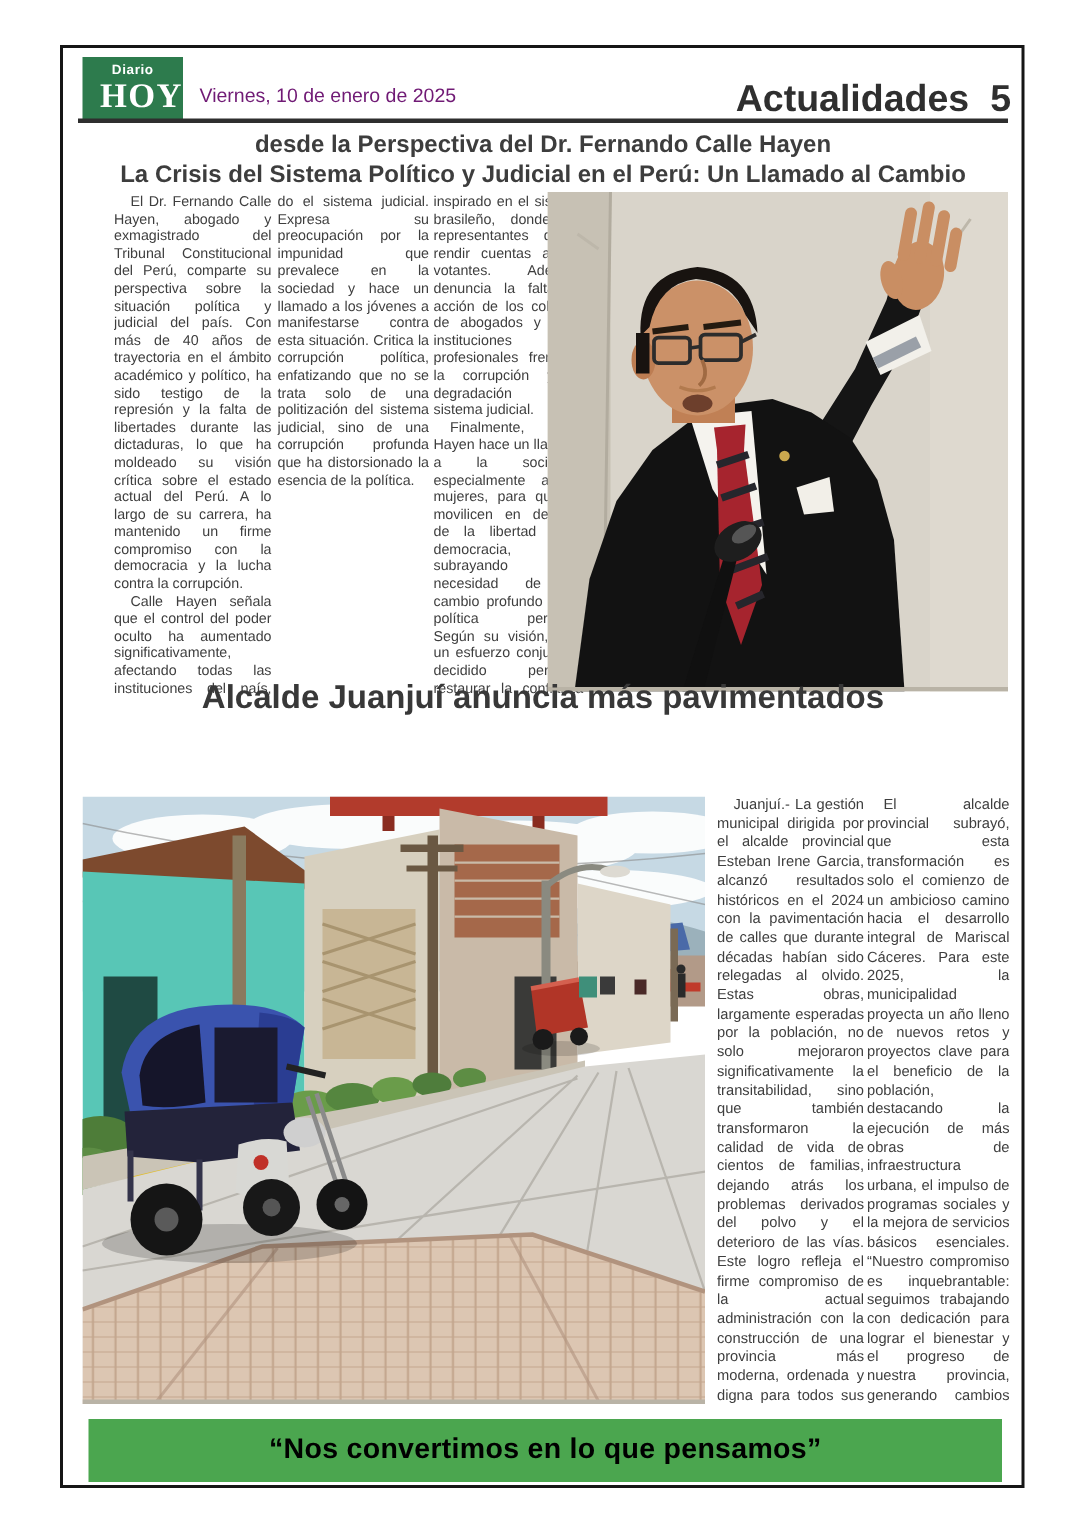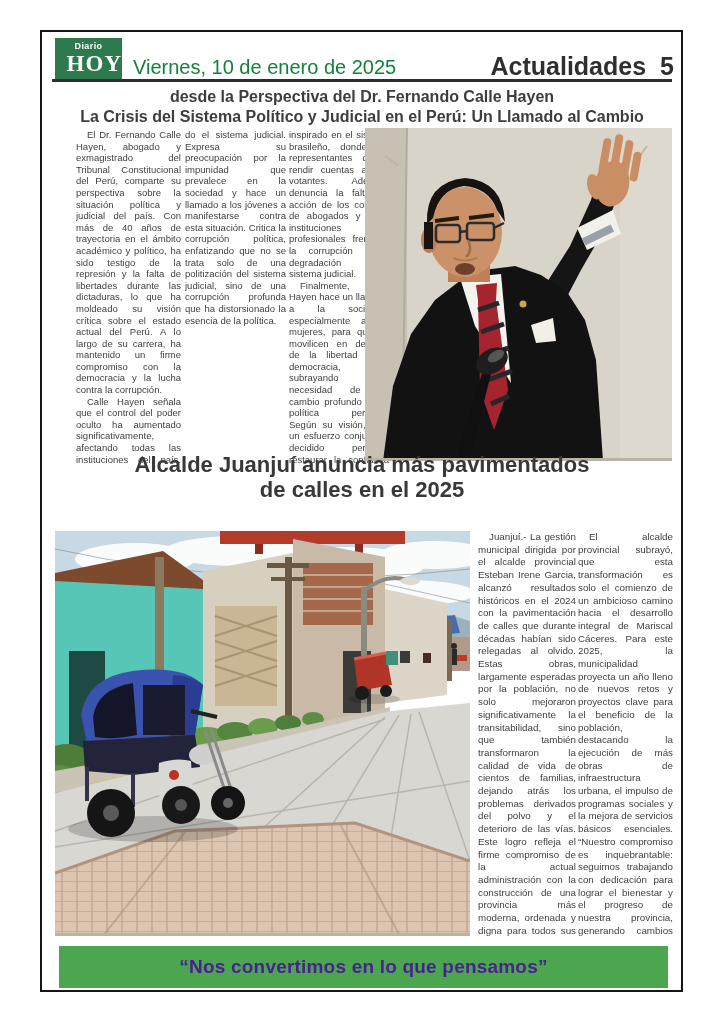--- a/index.html
+++ b/index.html
@@ -5,21 +5,21 @@
   html,body{margin:0;padding:0;background:#ffffff;}
   .sheet{position:relative;width:723px;height:1024px;background:#fff;overflow:hidden;
          font-family:"Liberation Sans",sans-serif;color:#3e3e3e;margin:0 auto;}
   .frame{position:absolute;left:40px;top:30px;width:643px;height:962px;
          border:2px solid #161616;box-sizing:border-box;pointer-events:none;}
   
   .logo{position:absolute;left:55px;top:38px;width:67px;height:42px;
         background:var(--logo-green,#2d7b4d);color:#fff;text-align:center;box-sizing:border-box;}
   .logo-top{display:block;font-size:9px;font-weight:bold;line-height:11px;margin-top:3px;letter-spacing:.4px;}
   .logo-main{display:block;font-family:"Liberation Serif",serif;font-weight:bold;font-size:23px;line-height:24px;letter-spacing:1px;text-align:right;}
-  .date{position:absolute;left:133px;top:56px;font-size:20px;color:#15803d;}
+  .date{position:absolute;left:133px;top:56px;font-size:13px;color:#701a75;}
   .section{position:absolute;right:49px;top:52px;font-size:25px;font-weight:bold;color:#2f2f2f;}
   .section .pagenum{margin-left:14px;}
   .rule{position:absolute;left:52px;top:79px;width:620px;height:3px;background:var(--rule-dark,#2e2e2e);}
   
   .headline1{position:absolute;left:52px;top:87px;width:620px;margin:0;text-align:center;
              font-size:16px;font-weight:bold;color:#3d3d3d;line-height:20px;}
   .headline2{position:absolute;left:52px;top:452px;width:620px;margin:0;text-align:center;
              font-size:22px;font-weight:bold;color:#383838;line-height:25px;}
   .hl-line{display:block;white-space:nowrap;}
   
@@ -34,21 +34,21 @@
   #a2c1{left:478px;width:98px;}
   #a2c2{left:578px;width:95px;}
   .a1col p,.a2col p{margin:0;}
   .ind{text-indent:11px;}
   
   .photo1{position:absolute;left:365px;top:128px;width:307px;height:333px;}
   .photo2{position:absolute;left:55px;top:531px;width:415px;height:405px;}
   .photo1 svg,.photo2 svg{display:block;width:100%;height:100%;}
   
   .banner{position:absolute;left:59px;top:946px;width:609px;height:42px;
-          background:var(--banner-green,#4ba64f);color:#4c1d95;font-weight:bold;
+          background:var(--banner-green,#4ba64f);color:#000000;font-weight:bold;
           font-size:19px;text-align:center;line-height:42px;letter-spacing:.2px;}
 </style>
 </head>
 <body>
 
 <div class="sheet">
   <div class="frame"></div>
 
   <div class="logo">
     <span class="logo-top">Diario</span>
@@ -131,21 +131,20 @@
           <ellipse cx="131" cy="228" rx="9" ry="5" transform="rotate(-32 131 228)" fill="#555"></ellipse>
         </g>
         <rect x="0" y="330" width="307" height="3" fill="#b9b3a6"></rect>
       </svg>
     </div>
   </section>
 
   <section>
     <h2 class="headline2">
       <span class="hl-line">Alcalde Juanjuí anuncia más pavimentados</span>
-      <span class="hl-line">de calles en el 2025</span>
     </h2>
 
     <div class="photo2">
       <svg viewBox="0 0 415 405" preserveAspectRatio="none">
         <defs>
           <pattern id="pv" width="15" height="10" patternUnits="userSpaceOnUse">
             <rect width="15" height="10" fill="#dcc6b2"></rect>
             <path d="M0,0H15 M7,0V10" stroke="#c3a68e" stroke-width="1.4"></path>
           </pattern>
         </defs>

